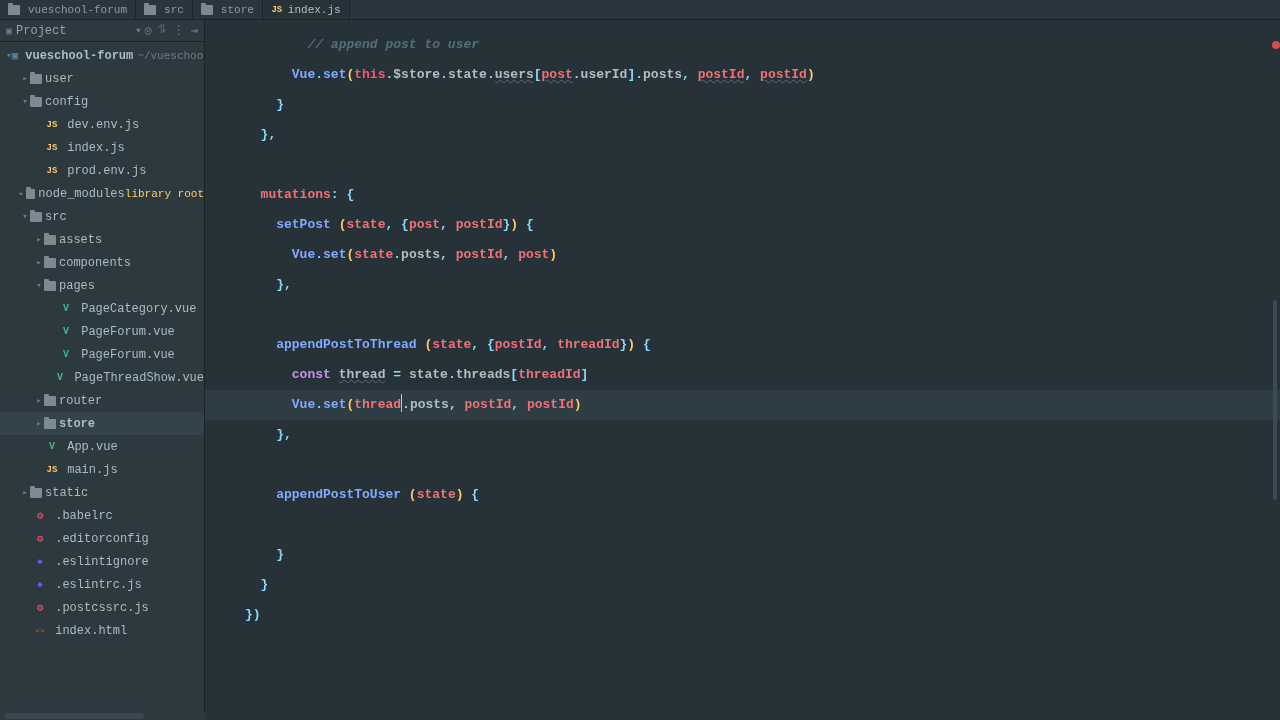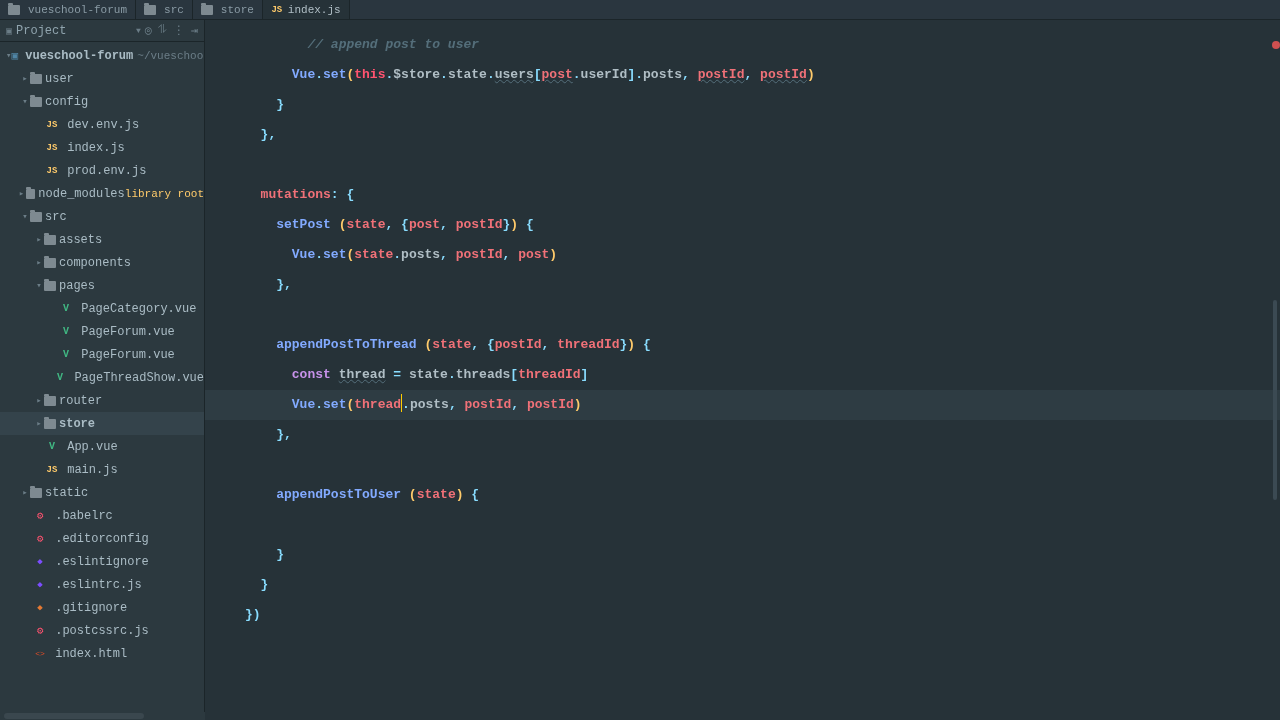--- a/index.html
+++ b/index.html
@@ -242,21 +242,20 @@
       <div class="tree-row">
           <span class="indent" style="width:14px"></span>
           <span class="arrow">▸</span>
           <span class="folder-icon"></span>
           <span>static</span>
         </div>
       <div class="tree-row"><span class="indent" style="width:26px"></span><span class="ico cog-ic"></span>&nbsp;<span>.babelrc</span></div>
       <div class="tree-row"><span class="indent" style="width:26px"></span><span class="ico cog-ic"></span>&nbsp;<span>.editorconfig</span></div>
       <div class="tree-row"><span class="indent" style="width:26px"></span><span class="ico eslint-ic"></span>&nbsp;<span>.eslintignore</span></div>
       <div class="tree-row"><span class="indent" style="width:26px"></span><span class="ico eslint-ic"></span>&nbsp;<span>.eslintrc.js</span></div>
-      <div class="tree-row"><span class="indent" style="width:26px"></span><span class="ico git-ic"></span>&nbsp;<span>.gitignore</span></div>
       <div class="tree-row"><span class="indent" style="width:26px"></span><span class="ico cog-ic"></span>&nbsp;<span>.postcssrc.js</span></div>
       <div class="tree-row"><span class="indent" style="width:26px"></span><span class="ico html-ic"></span>&nbsp;<span>index.html</span></div>
     </div>
     <div class="bottom-scrollbar">
         <div class="thumb"></div>
       </div>
   </div>
 
   <div class="editor-region">
     <div class="red-dot"></div>

